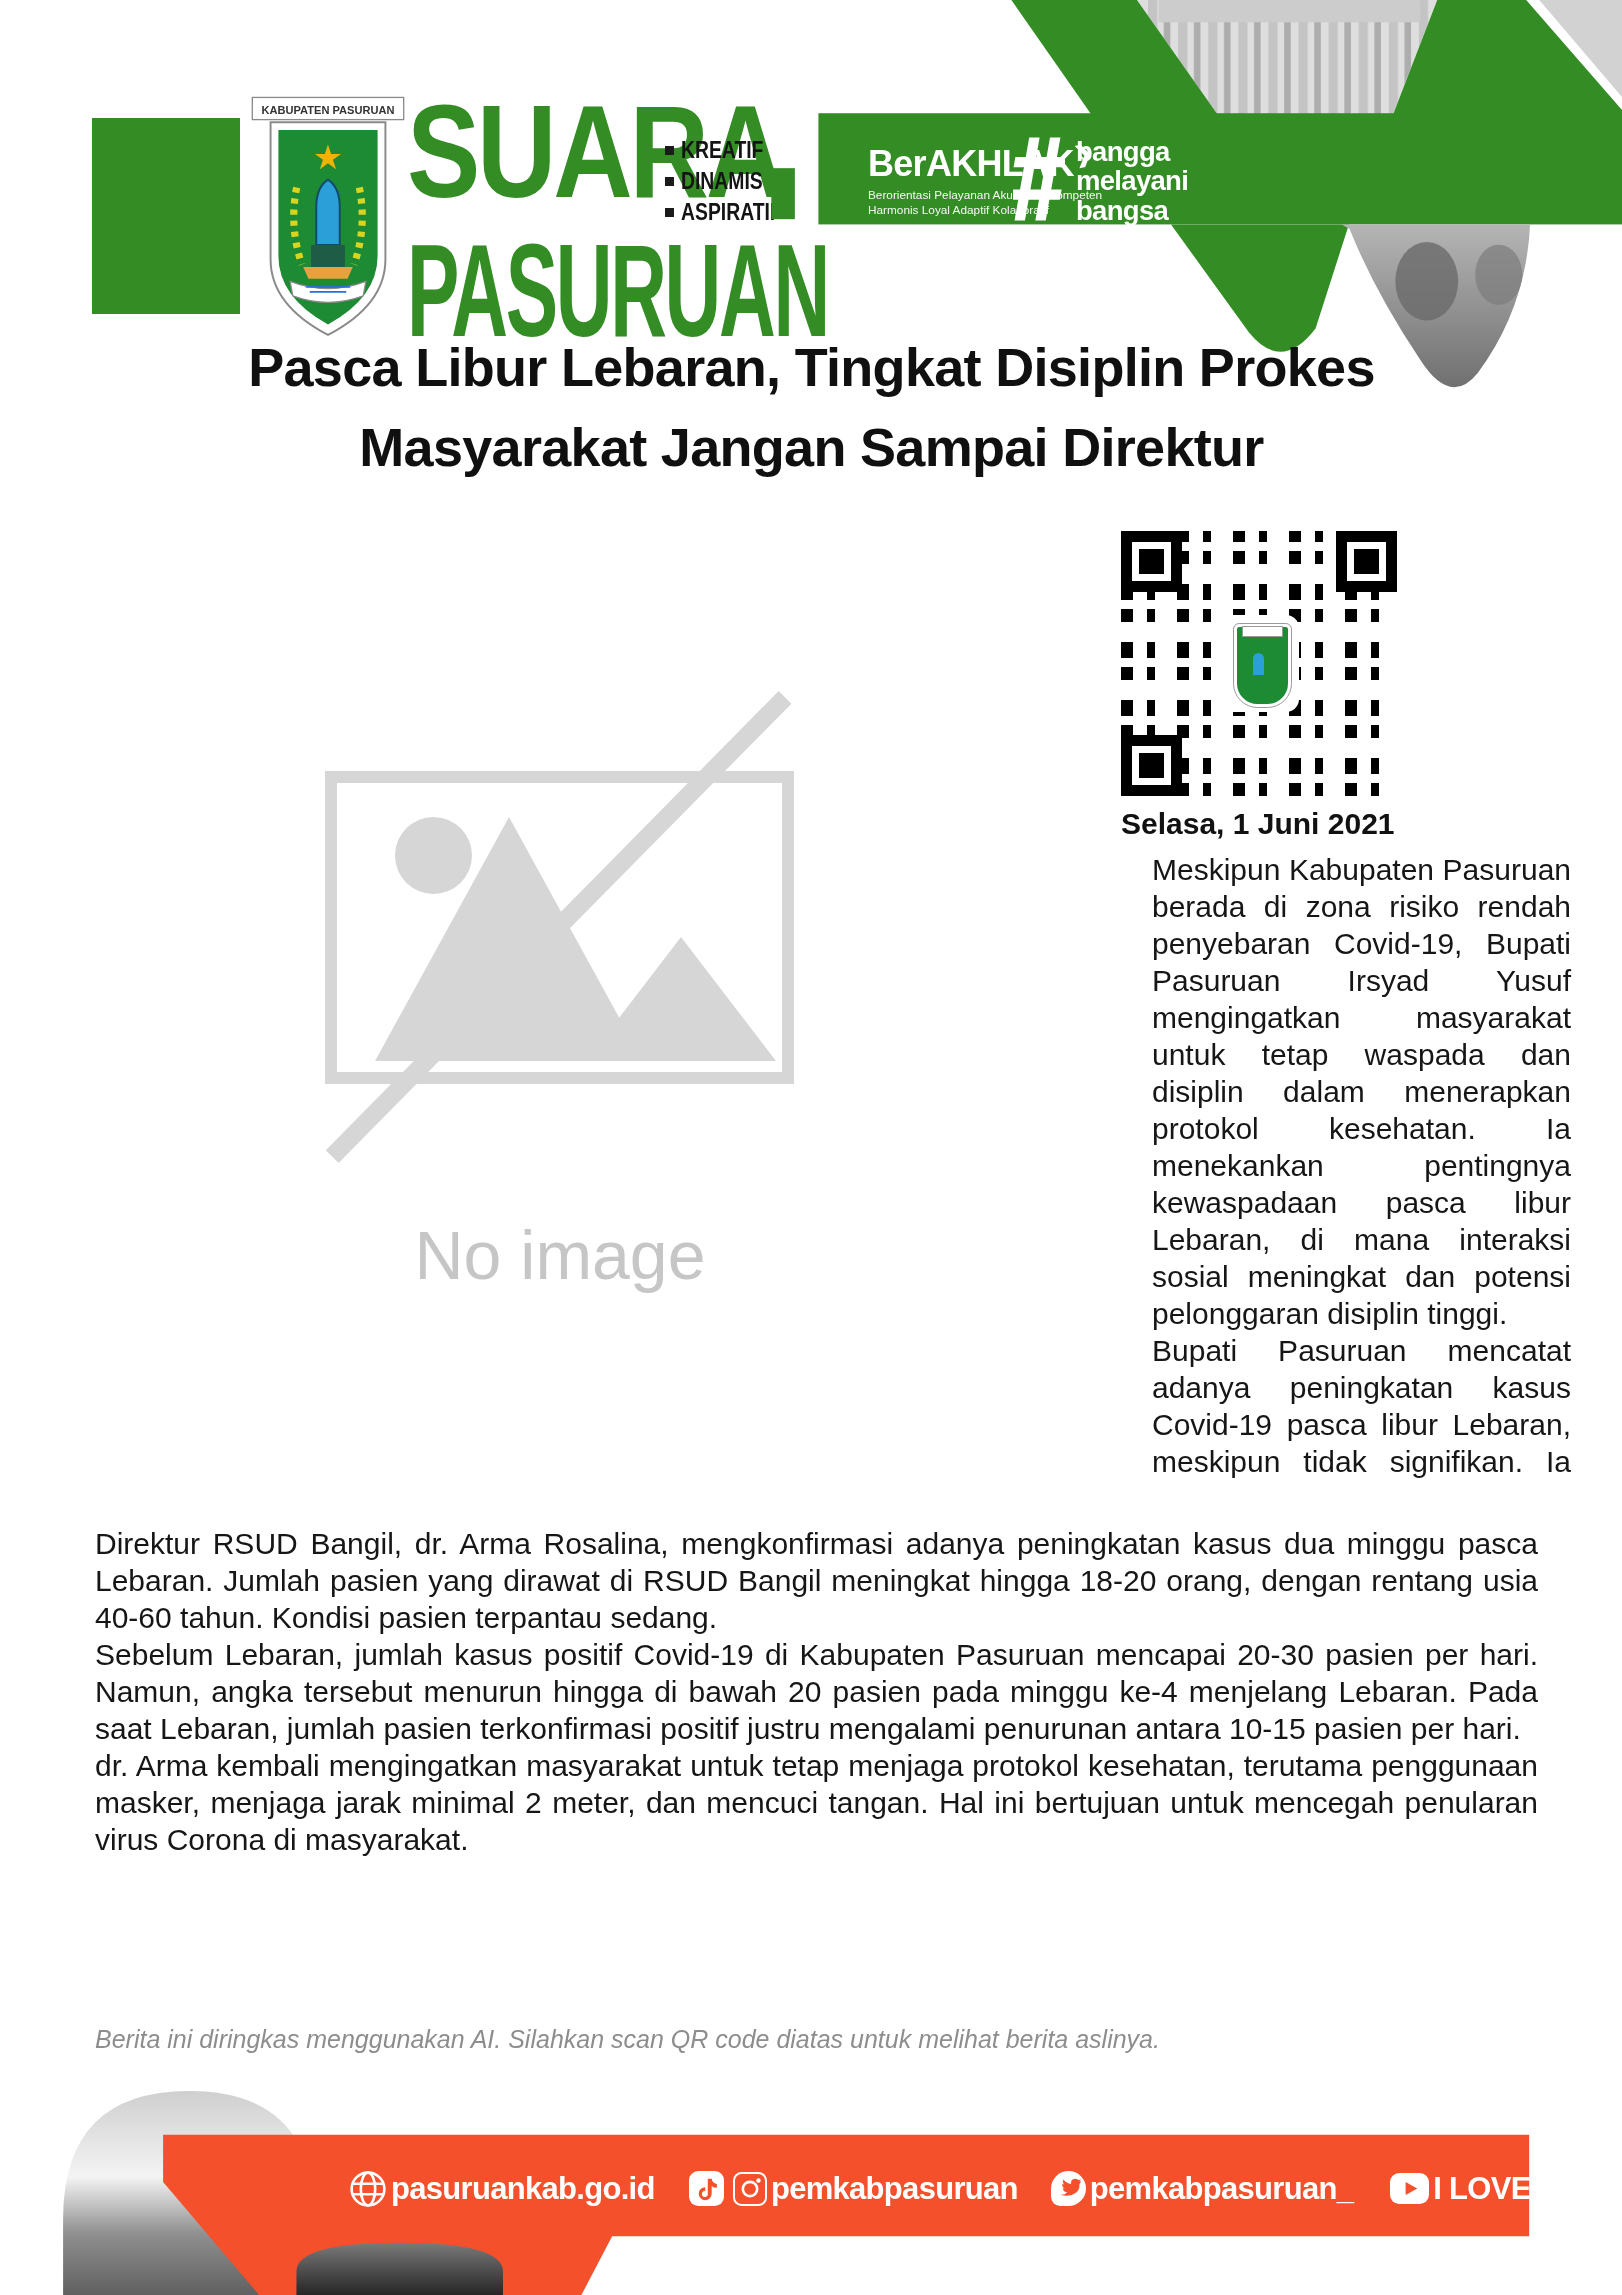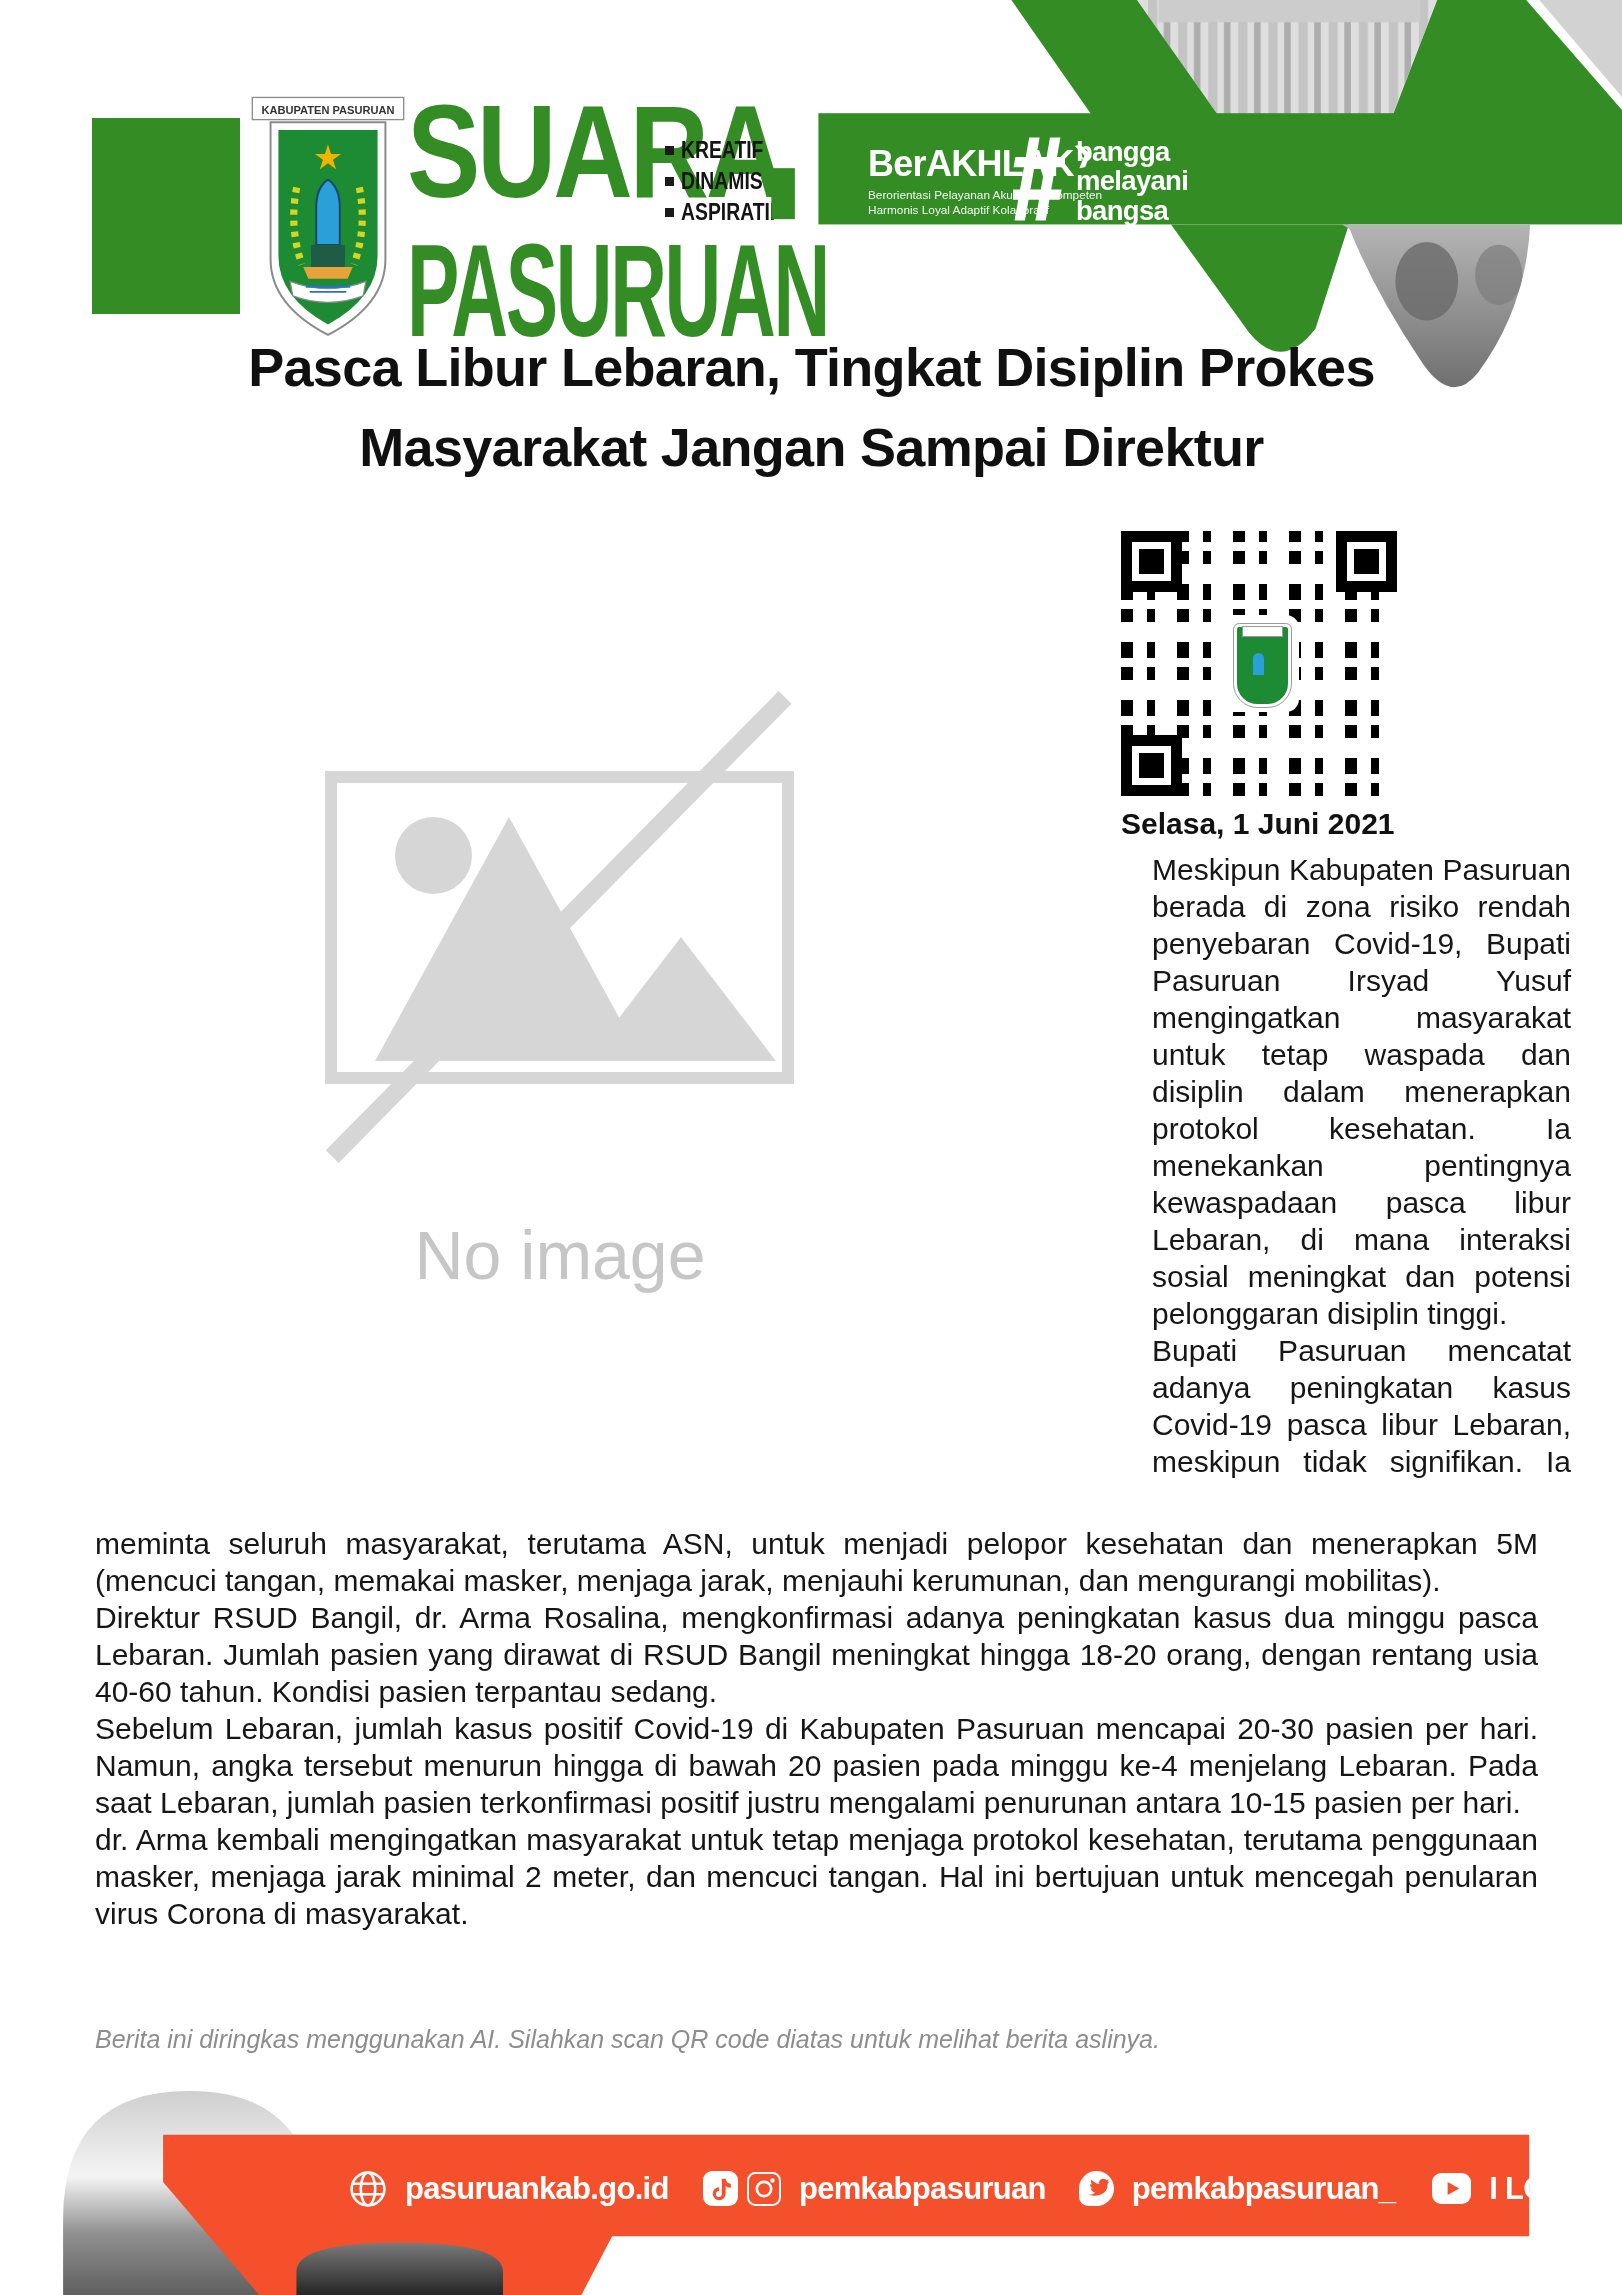--- a/index.html
+++ b/index.html
@@ -68,21 +68,21 @@
   .wide{position:absolute;left:95px;top:1525px;width:1443px;
         font-size:30px;line-height:37px;text-align:justify;color:#161616;}
   .wide p{margin:0;}
   .ai-note{position:absolute;left:95px;top:2025px;width:1112px;
            font-size:25px;font-style:italic;color:#8d8d8d;}
 
   
   .footer-art{position:absolute;left:0;top:2061px;width:1623px;height:234px;}
   .social-bar{position:absolute;left:349px;top:2161px;height:55px;display:flex;align-items:center;
               color:#fff;font-weight:bold;font-size:31px;white-space:nowrap;}
-  .social-bar .lbl{margin-left:18px;letter-spacing:-0.7px;}
+  .social-bar .lbl{margin-left:4px;letter-spacing:-0.7px;}
   .icon{flex:0 0 auto;display:block;}
   .gap1{margin-left:34px;} .gap2{margin-left:9.2px;} .gap3{margin-left:33px;} .gap4{margin-left:37px;}
   .badge{width:35px;height:35px;background:#fff;border-radius:9.2px;position:relative;}
   .badge svg{position:absolute;left:0;top:0;}
 </style>
 </head>
 <body>
 
 <div class="page">
 
@@ -196,21 +196,20 @@
   </div>
   <div class="ph-slash"></div>
   <div class="ph-label">No image</div>
 
   <div class="col-right">
     <p>Meskipun Kabupaten Pasuruan berada di zona risiko rendah penyebaran Covid-19, Bupati Pasuruan Irsyad Yusuf mengingatkan masyarakat untuk tetap waspada dan disiplin dalam menerapkan protokol kesehatan. Ia menekankan pentingnya kewaspadaan pasca libur Lebaran, di mana interaksi sosial meningkat dan potensi pelonggaran disiplin tinggi.</p>
     <p class="j-last">Bupati Pasuruan mencatat adanya peningkatan kasus Covid-19 pasca libur Lebaran, meskipun tidak signifikan. Ia</p>
   </div>
 
   <div class="wide">
-    <p>meminta seluruh masyarakat, terutama ASN, untuk menjadi pelopor kesehatan dan menerapkan 5M (mencuci tangan, memakai masker, menjaga jarak, menjauhi kerumunan, dan mengurangi mobilitas).</p>
     <p>Direktur RSUD Bangil, dr. Arma Rosalina, mengkonfirmasi adanya peningkatan kasus dua minggu pasca Lebaran. Jumlah pasien yang dirawat di RSUD Bangil meningkat hingga 18-20 orang, dengan rentang usia 40-60 tahun. Kondisi pasien terpantau sedang.</p>
     <p>Sebelum Lebaran, jumlah kasus positif Covid-19 di Kabupaten Pasuruan mencapai 20-30 pasien per hari. Namun, angka tersebut menurun hingga di bawah 20 pasien pada minggu ke-4 menjelang Lebaran. Pada saat Lebaran, jumlah pasien terkonfirmasi positif justru mengalami penurunan antara 10-15 pasien per hari.</p>
     <p>dr. Arma kembali mengingatkan masyarakat untuk tetap menjaga protokol kesehatan, terutama penggunaan masker, menjaga jarak minimal 2 meter, dan mencuci tangan. Hal ini bertujuan untuk mencegah penularan virus Corona di masyarakat.</p>
   </div>
 
   <div class="ai-note">Berita ini diringkas menggunakan AI. Silahkan scan QR code diatas untuk melihat berita aslinya.</div>
 
   <svg class="footer-art" viewBox="0 3150 2480 358">
     <defs>
       <linearGradient id="gCloud" x1="0" y1="0" x2="0" y2="1">

